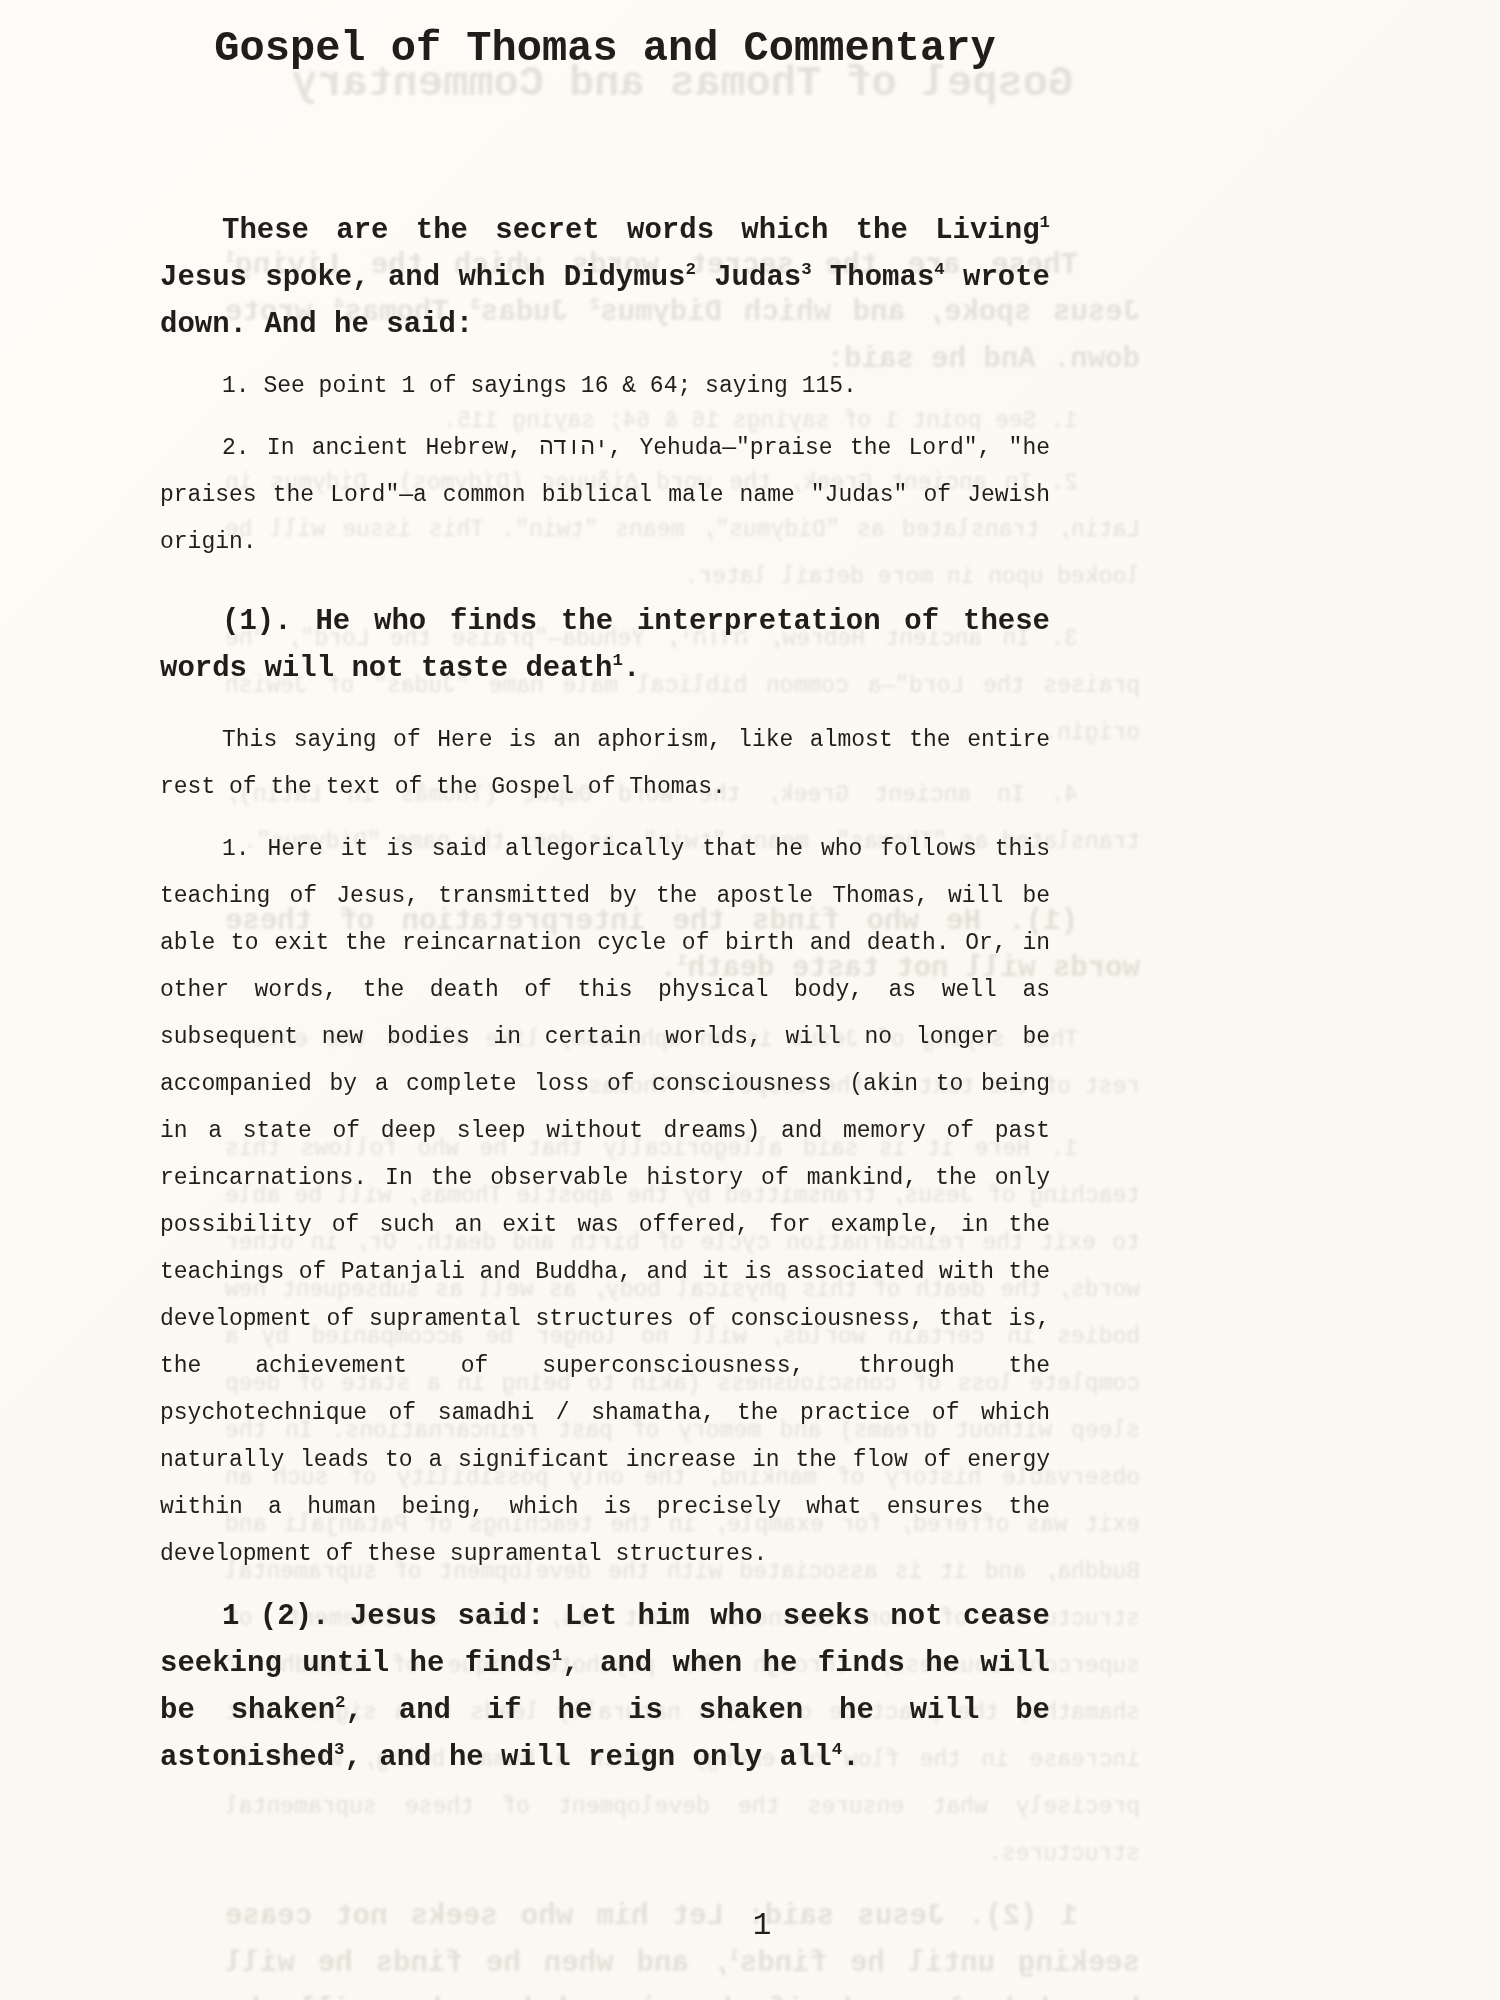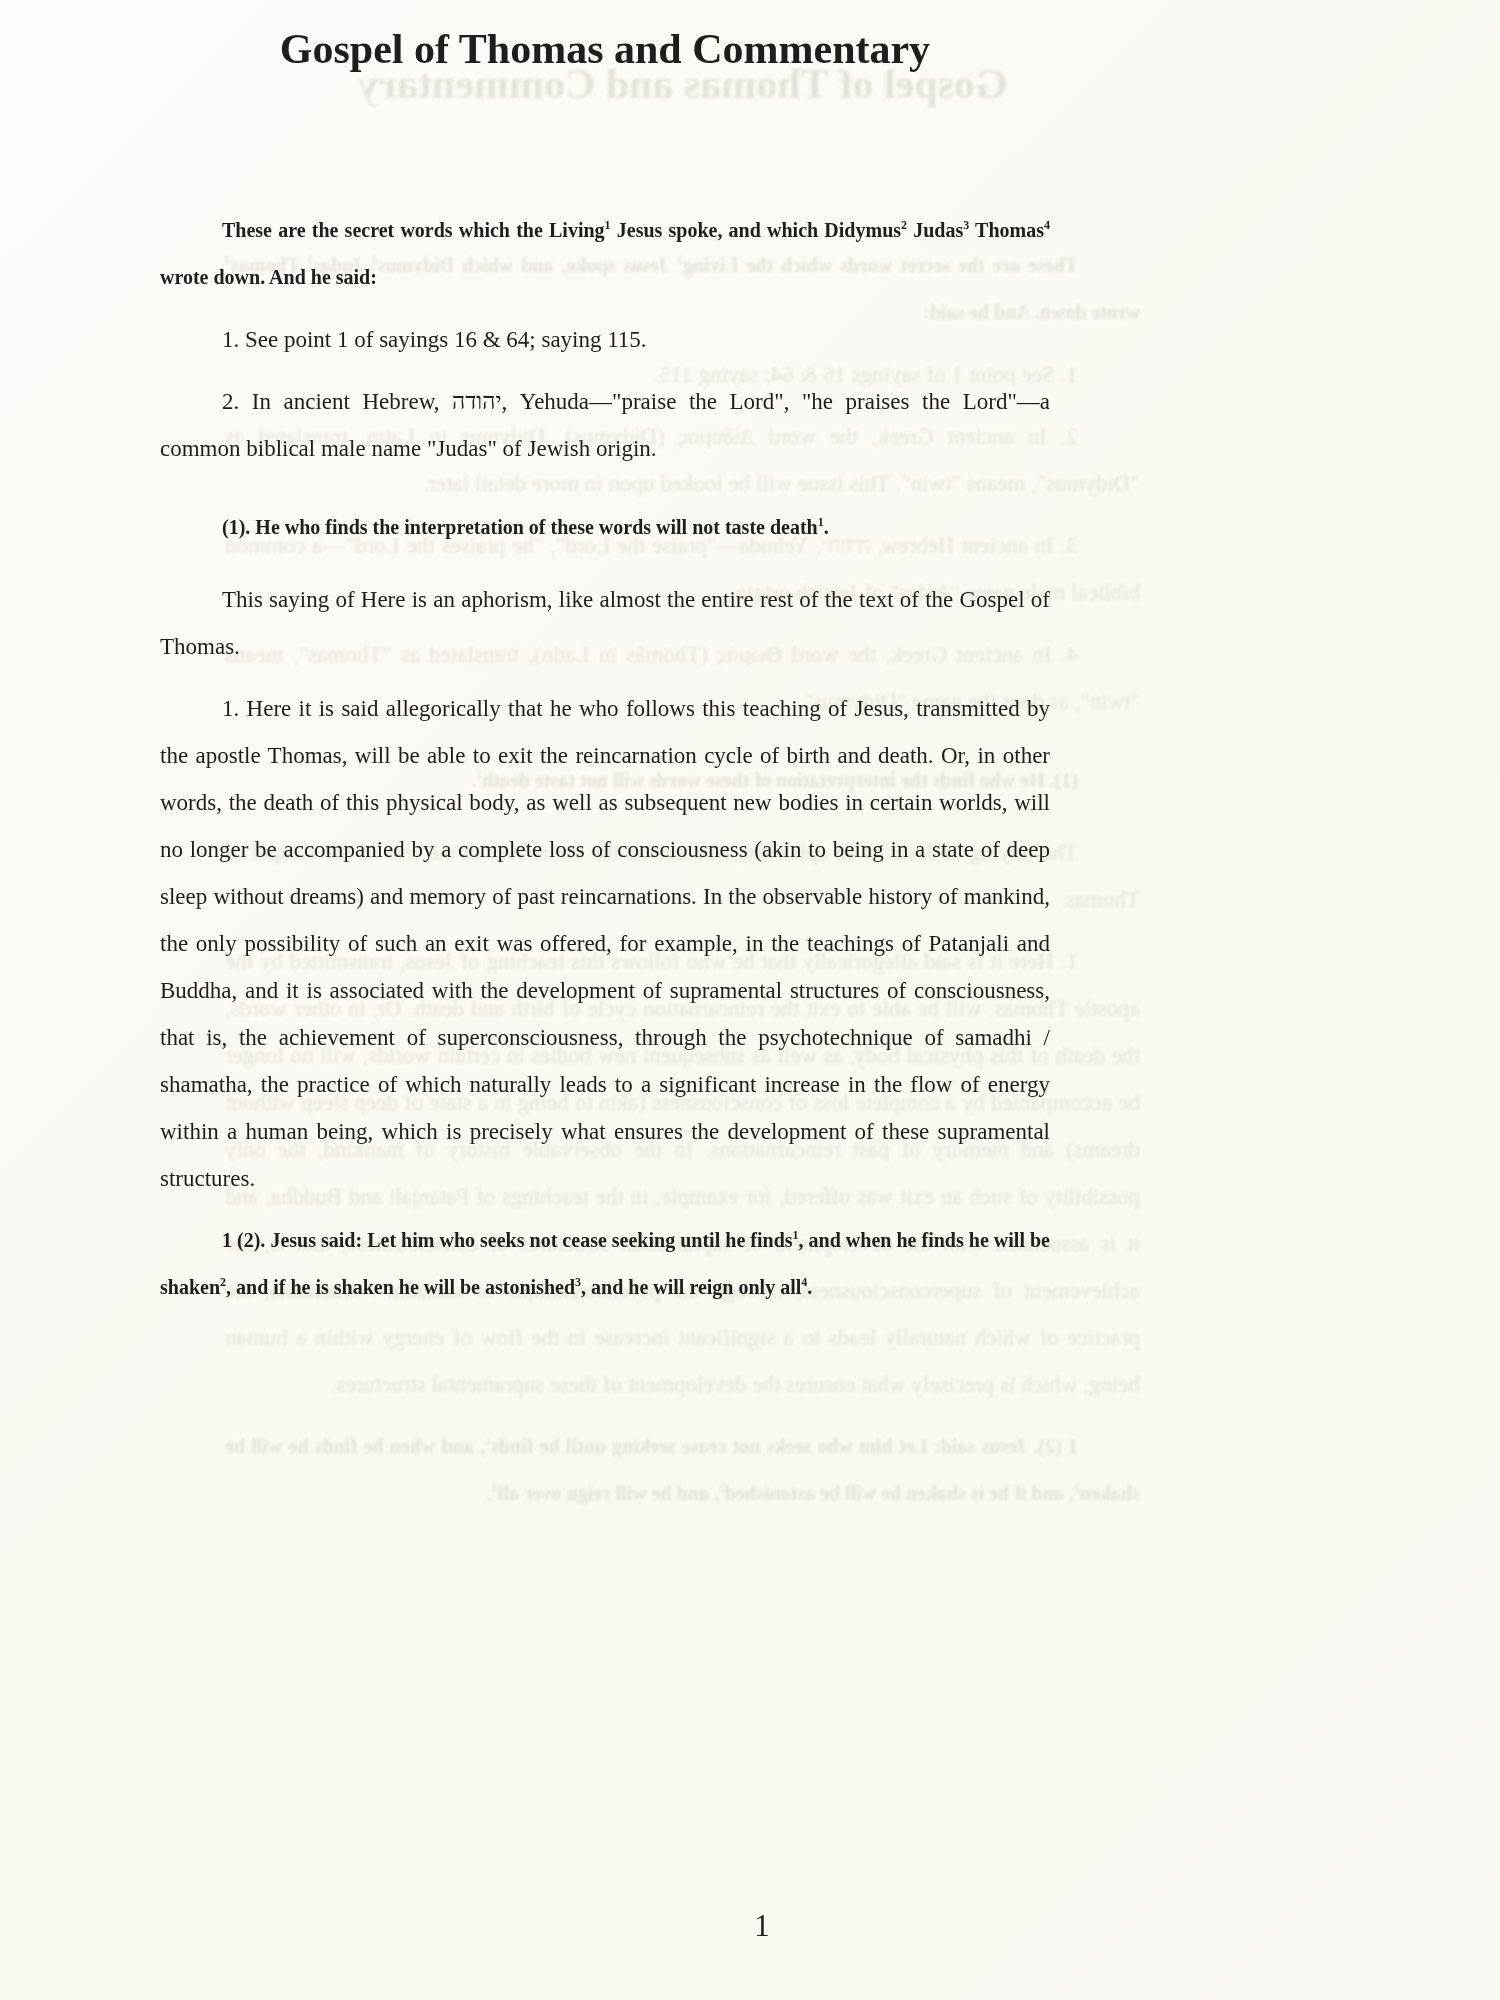--- a/index.html
+++ b/index.html
@@ -6,21 +6,21 @@
     margin: 0;
     padding: 0;
     background: #ffffff;
   }
   .page {
     position: relative;
     width: 1500px;
     height: 2000px;
     background: linear-gradient(135deg, #fdfcf8 0%, #faf8f1 55%, #fbf9f3 100%);
     overflow: hidden;
-    font-family: Liberation Serif, serif;
+    font-family: Liberation Mono, monospace;
     color: #201e1b;
   }
   
   .ghost {
     position: absolute;
     left: 225px;
     top: 35px;
     width: 915px;
     transform: scaleX(-1);
     opacity: 0.17;
@@ -44,21 +44,21 @@
     font-weight: bold;
     text-align: center;
   }
   .content p, .ghost p {
     margin: 0 0 15px 0;
     font-size: 23px;
     line-height: 47px;
     text-align: justify;
     text-indent: 62px;
   }
-  p.bold { font-weight: bold; font-size: 20px; }
+  p.bold { font-weight: bold; font-size: 29px; }
   p.intro { margin-top: 133px; }
   p.heading { margin-top: 32px; margin-bottom: 25px; }
   p.closing { margin-top: 12px; }
   sup {
     font-size: 0.60em;
     line-height: 0;
     vertical-align: super;
     letter-spacing: 0;
   }
   .pagenum {

